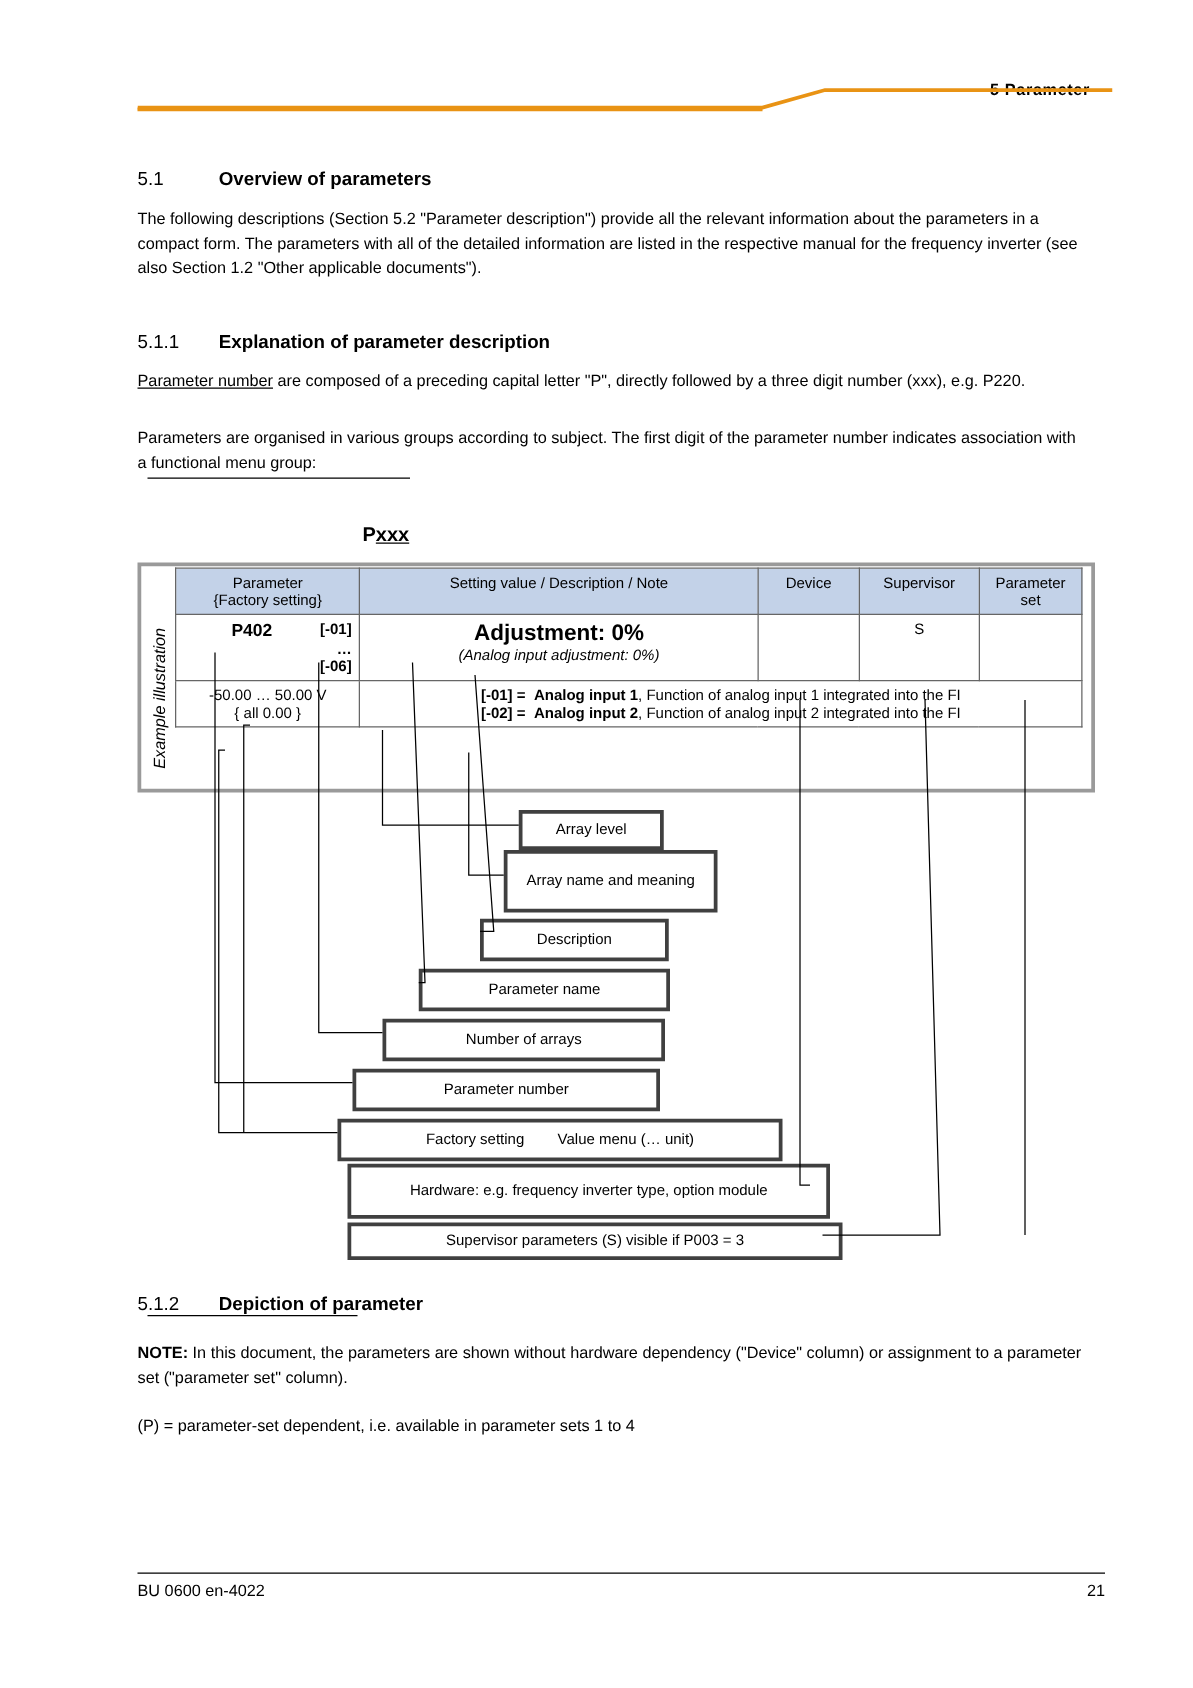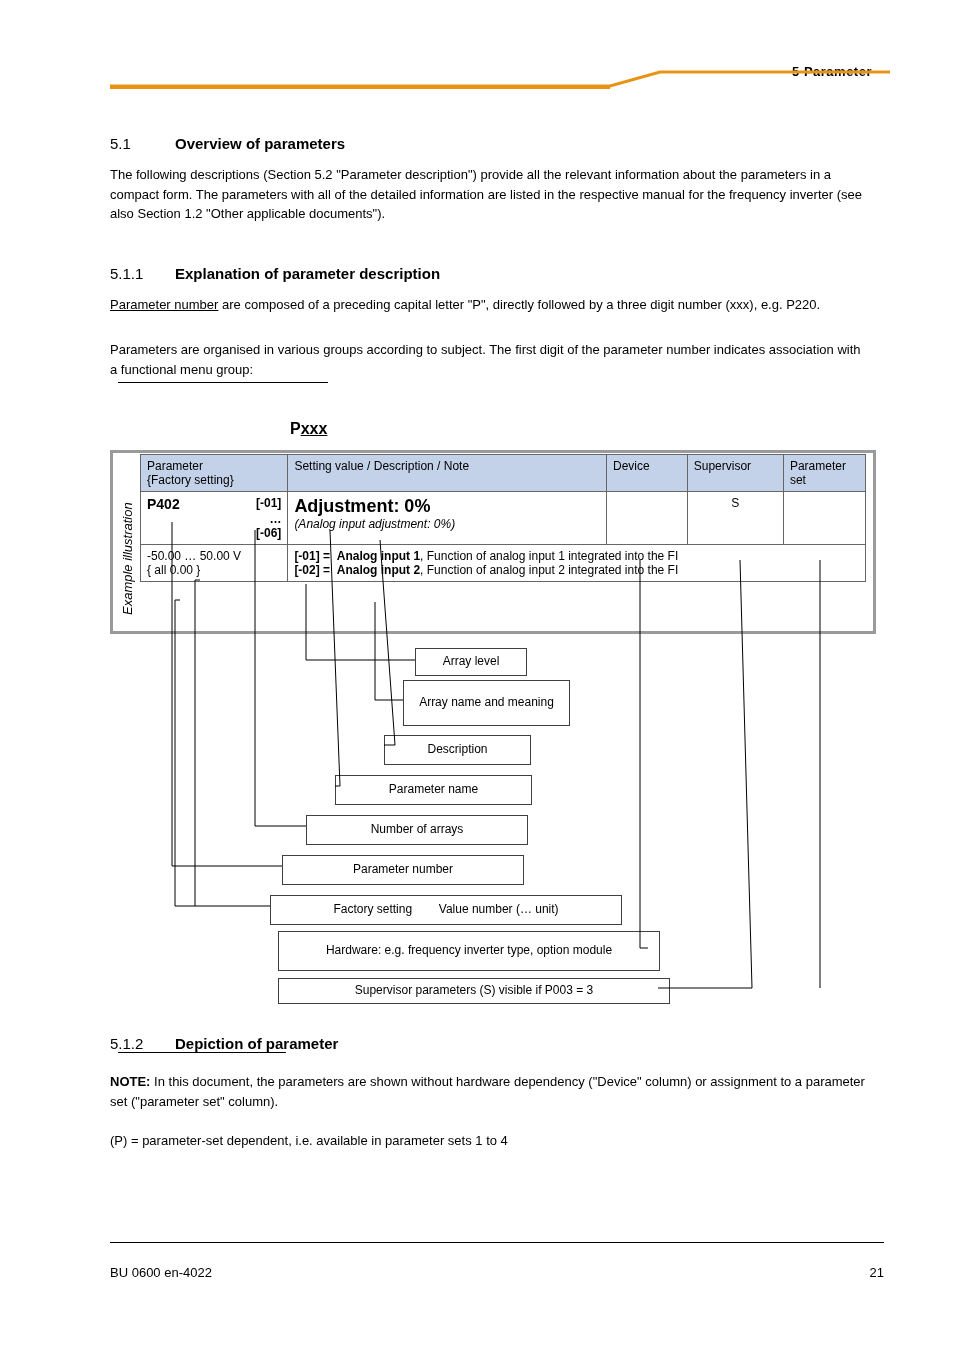--- a/index.html
+++ b/index.html
@@ -7,25 +7,25 @@
 .hdr{position:absolute;top:60px;left:110px;right:70px;height:28px}
 .hdr-text{position:absolute;right:12px;top:4px;font-weight:bold;font-size:13px;letter-spacing:.5px;color:#000}
 .hdr-rule-left{position:absolute;left:0;top:26px;height:3px;background:#e99314}
 .section-num{position:absolute;font-weight:normal;font-size:15px}
 .section-title{position:absolute;font-weight:bold;font-size:15px}
 .body-text{position:absolute;font-size:13px;line-height:1.5}
 .underline{text-decoration:underline}
 .ex-box{position:absolute;border:3px solid #9a9a9a;background:#fff}
 .ex-rot{position:absolute;transform:rotate(-90deg);transform-origin:left top;font-style:italic;font-size:13px}
 .tbl{position:absolute;border-collapse:collapse}
-.tbl th,.tbl td{border:1px solid #666;padding:4px 6px;font-size:12px;text-align:left;vertical-align:top}
+.tbl th,.tbl td{border:1px solid #666;padding:4px 6px;font-size:12px;text-align:center;vertical-align:top}
 .tbl th{background:#c3d2e8;font-weight:normal}
 .line{position:absolute;background:#000}
-.cbox{position:absolute;border:1px solid #404040;background:#fff;font-size:12px;line-height:1.3;padding:2px 5px;text-align:center;display:flex;align-items:center;justify-content:center}
-.footer{position:absolute;left:110px;right:70px;bottom:70px;border-top:1px solid #000;padding-top:22px;font-size:13px}
+.cbox{position:absolute;border:3px solid #404040;background:#fff;font-size:12px;line-height:1.3;padding:2px 5px;text-align:center;display:flex;align-items:center;justify-content:center}
+.footer{position:absolute;left:110px;right:70px;bottom:70px;border-top:1px solid #000;padding-top:6px;font-size:13px}
 svg.leads{position:absolute;overflow:visible}
 </style>
 </head>
 <body>
 
 <div class="page">
 
   <div class="hdr">
     <span class="hdr-text">5 Parameter</span>
     <div class="hdr-rule-left" style="width:500px"></div>
@@ -97,21 +97,21 @@
   </tbody>
     </table>
 
   <div class="cbox" style="left:415px;top:648px;width:100px;height:22px">Array level</div>
   <div class="cbox" style="left:403px;top:680px;width:155px;height:40px">Array name and meaning</div>
   <div class="cbox" style="left:384px;top:735px;width:135px;height:24px">Description</div>
   <div class="cbox" style="left:335px;top:775px;width:185px;height:24px">Parameter name</div>
   <div class="cbox" style="left:306px;top:815px;width:210px;height:24px">Number of arrays</div>
   <div class="cbox" style="left:282px;top:855px;width:230px;height:24px">Parameter number</div>
   <div class="cbox" style="left:270px;top:895px;width:340px;height:24px">
-     <span><span>Factory setting</span>&nbsp;&nbsp;&nbsp;&nbsp;&nbsp;&nbsp;&nbsp;&nbsp;<span>Value number (… unit)</span></span>
+     <span><span>Factory setting</span>&nbsp;&nbsp;&nbsp;&nbsp;&nbsp;&nbsp;&nbsp;&nbsp;<span>Value menu (… unit)</span></span>
   </div>
   <div class="cbox" style="left:278px;top:931px;width:370px;height:34px">Hardware:  e.g. frequency inverter type,  option module</div>
   <div class="cbox" style="left:278px;top:978px;width:380px;height:20px">
      <span><span>Supervisor parameters</span> <span>(S) visible if P003 = 3</span></span>
   </div>
 
   <svg class="leads" style="left:0;top:0;width:954px;height:1060px">
     <g stroke="#000" stroke-width="1" fill="none">
 
       <path d="M306 584 L306 660 L415 660"></path>

